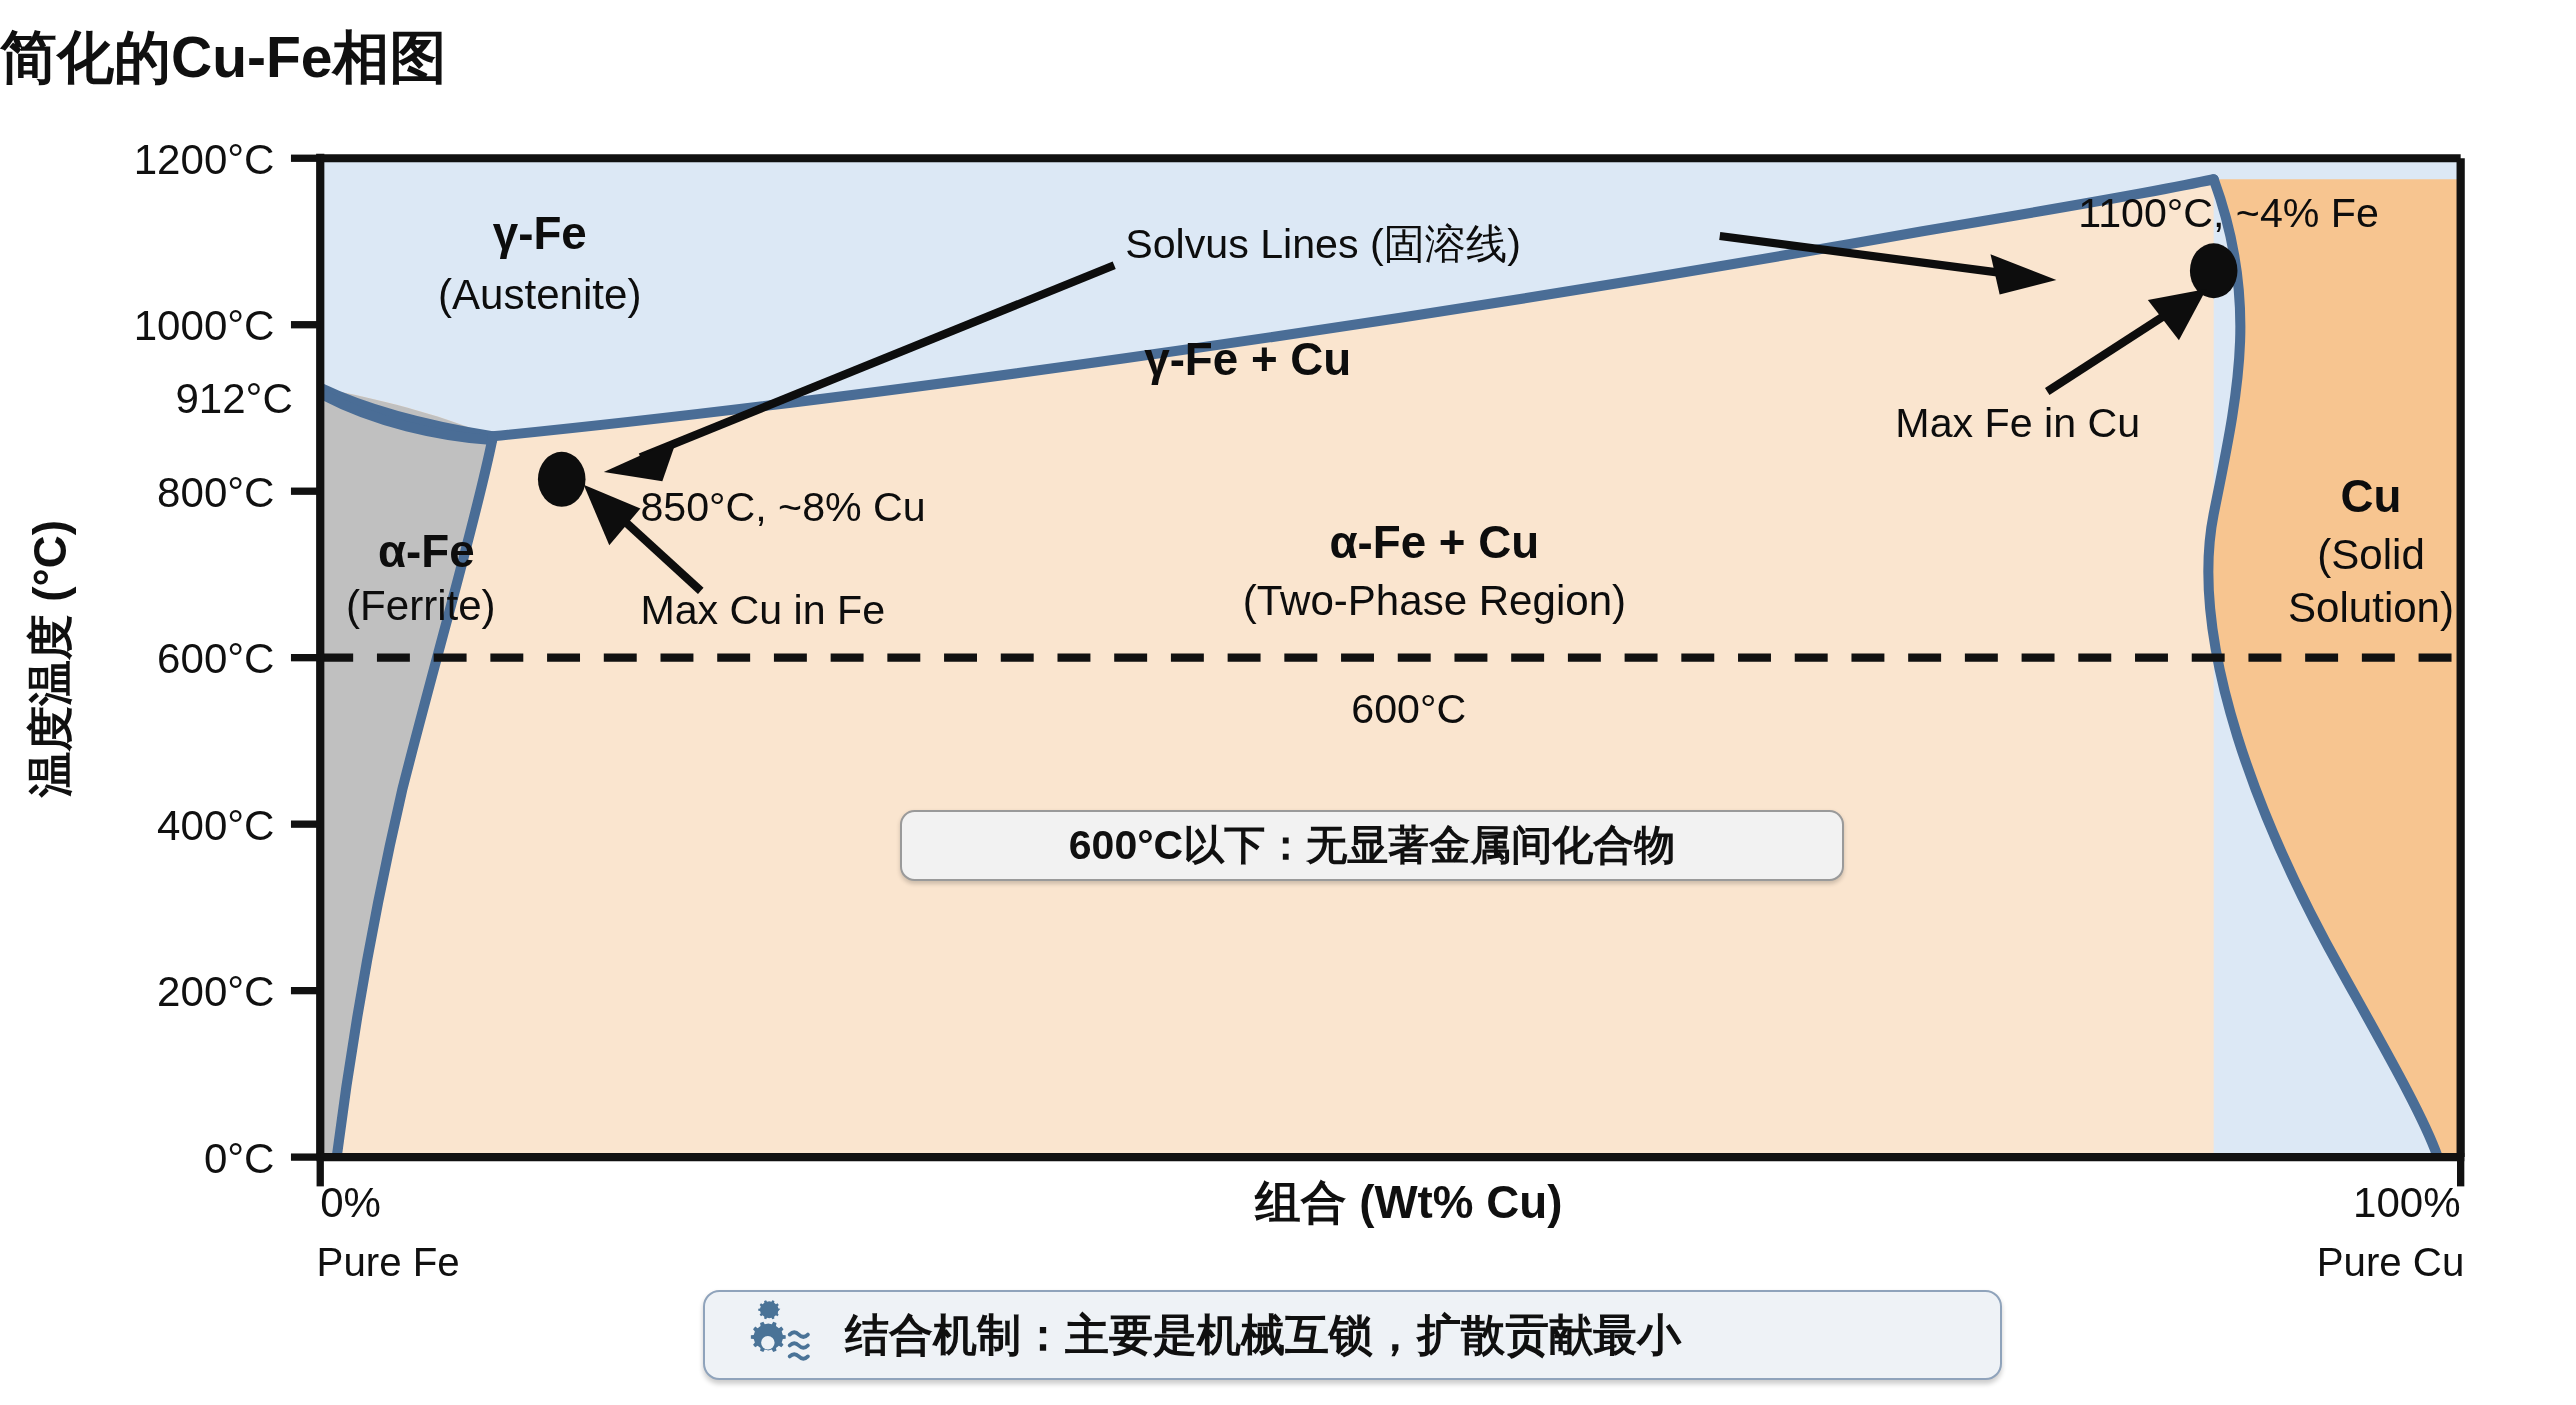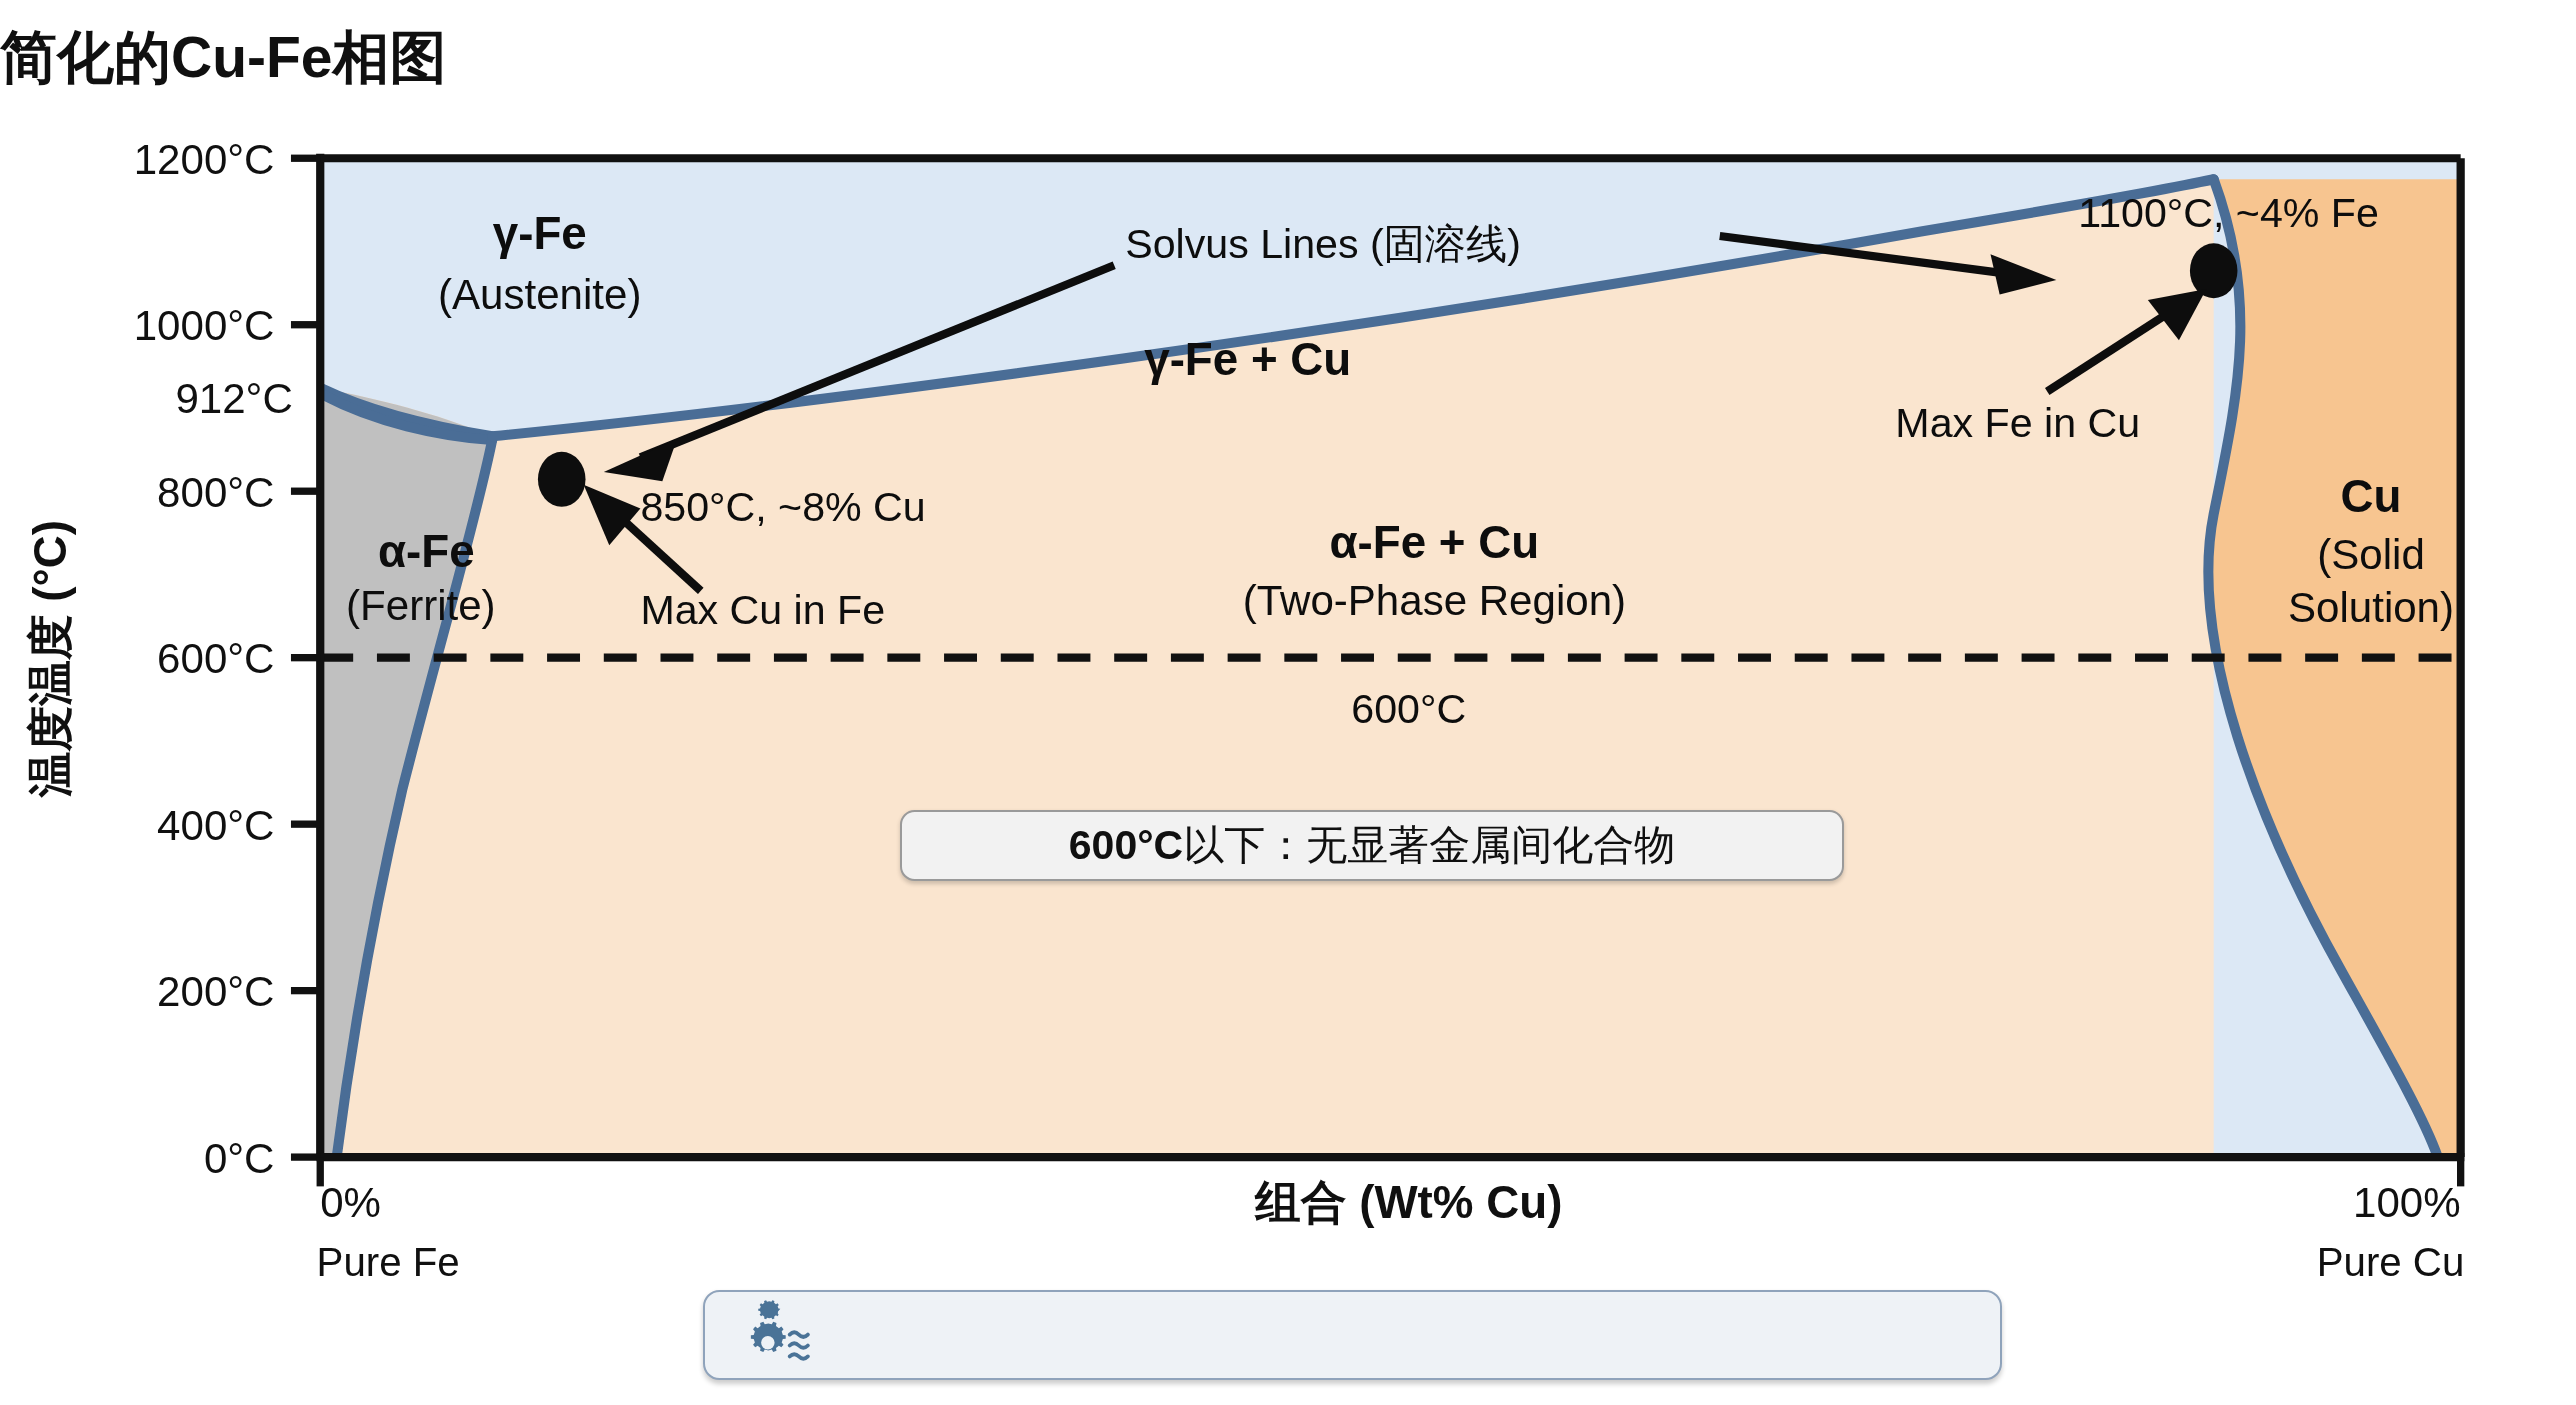--- a/index.html
+++ b/index.html
@@ -24,21 +24,21 @@
   .dashline-label{font-size:45px;fill:#0d0d0d;font-family:"Liberation Sans","DejaVu Sans",sans-serif;}
 
   #note-box{
     position:absolute;left:900px;top:810px;width:944px;height:71px;
     box-sizing:border-box;
     background:#f2f2f2;border:2.7px solid #9a9a9a;border-radius:14.6px;
     display:flex;align-items:center;justify-content:center;
     font-size:41px;font-weight:bold;color:#101010;
     box-shadow:0 2.7px 4.6px rgba(0,0,0,0.18);
   }
-  #note-box .note-rest{font-weight:normal;}
+  #note-box .note-rest{font-weight:bold;}
 
   #footer-banner{
     position:absolute;left:703px;top:1290px;width:1299px;height:90px;
     box-sizing:border-box;
     background:#eef2f6;border:2.7px solid #8fa3bb;border-radius:16.5px;
     display:flex;align-items:center;gap:24px;padding-left:37px;
     box-shadow:0 3.7px 5.5px rgba(0,0,0,0.2);
   }
   #footer-banner .footer-text{
     font-size:44px;font-weight:bold;color:#101010;white-space:nowrap;
@@ -210,14 +210,15 @@
       <path d="M44 4 l4.2 1.1 1.7-3.0 3.9 1.6 -0.6 3.4 3.5 2.6 2.9-1.9 2.6 3.2 -2.2 2.7 1.4 4.1 3.4 0.3 0 4.2 -3.4 0.4 -1.4 4.0 2.2 2.7 -2.6 3.2 -2.9-1.9 -3.5 2.6 0.6 3.4 -3.9 1.6 -1.7-3.0 -4.2 1.1 -4.2-1.1 -1.7 3.0 -3.9-1.6 0.6-3.4 -3.5-2.6 -2.9 1.9 -2.6-3.2 2.2-2.7 -1.4-4.0 -3.4-0.4 0-4.2 3.4-0.3 1.4-4.1 -2.2-2.7 2.6-3.2 2.9 1.9 3.5-2.6 -0.6-3.4 3.9-1.6 1.7 3.0z" transform="translate(-12,22) scale(0.92)"></path>
     </g>
     <circle cx="28" cy="47" r="7.4" fill="#eef2f6"></circle>
 
     <g stroke="#4a7397" stroke-width="4.2" fill="none" stroke-linecap="round">
       <path d="M52 38 q5 -5 10 0 q5 5 10 0"></path>
       <path d="M52 50 q5 -5 10 0 q5 5 10 0"></path>
       <path d="M52 62 q5 -5 10 0 q5 5 10 0"></path>
     </g>
   </svg>
+  <span class="footer-text">结合机制：主要是机械互锁，扩散贡献最小</span>
 </div>
 
 
 </body></html>

